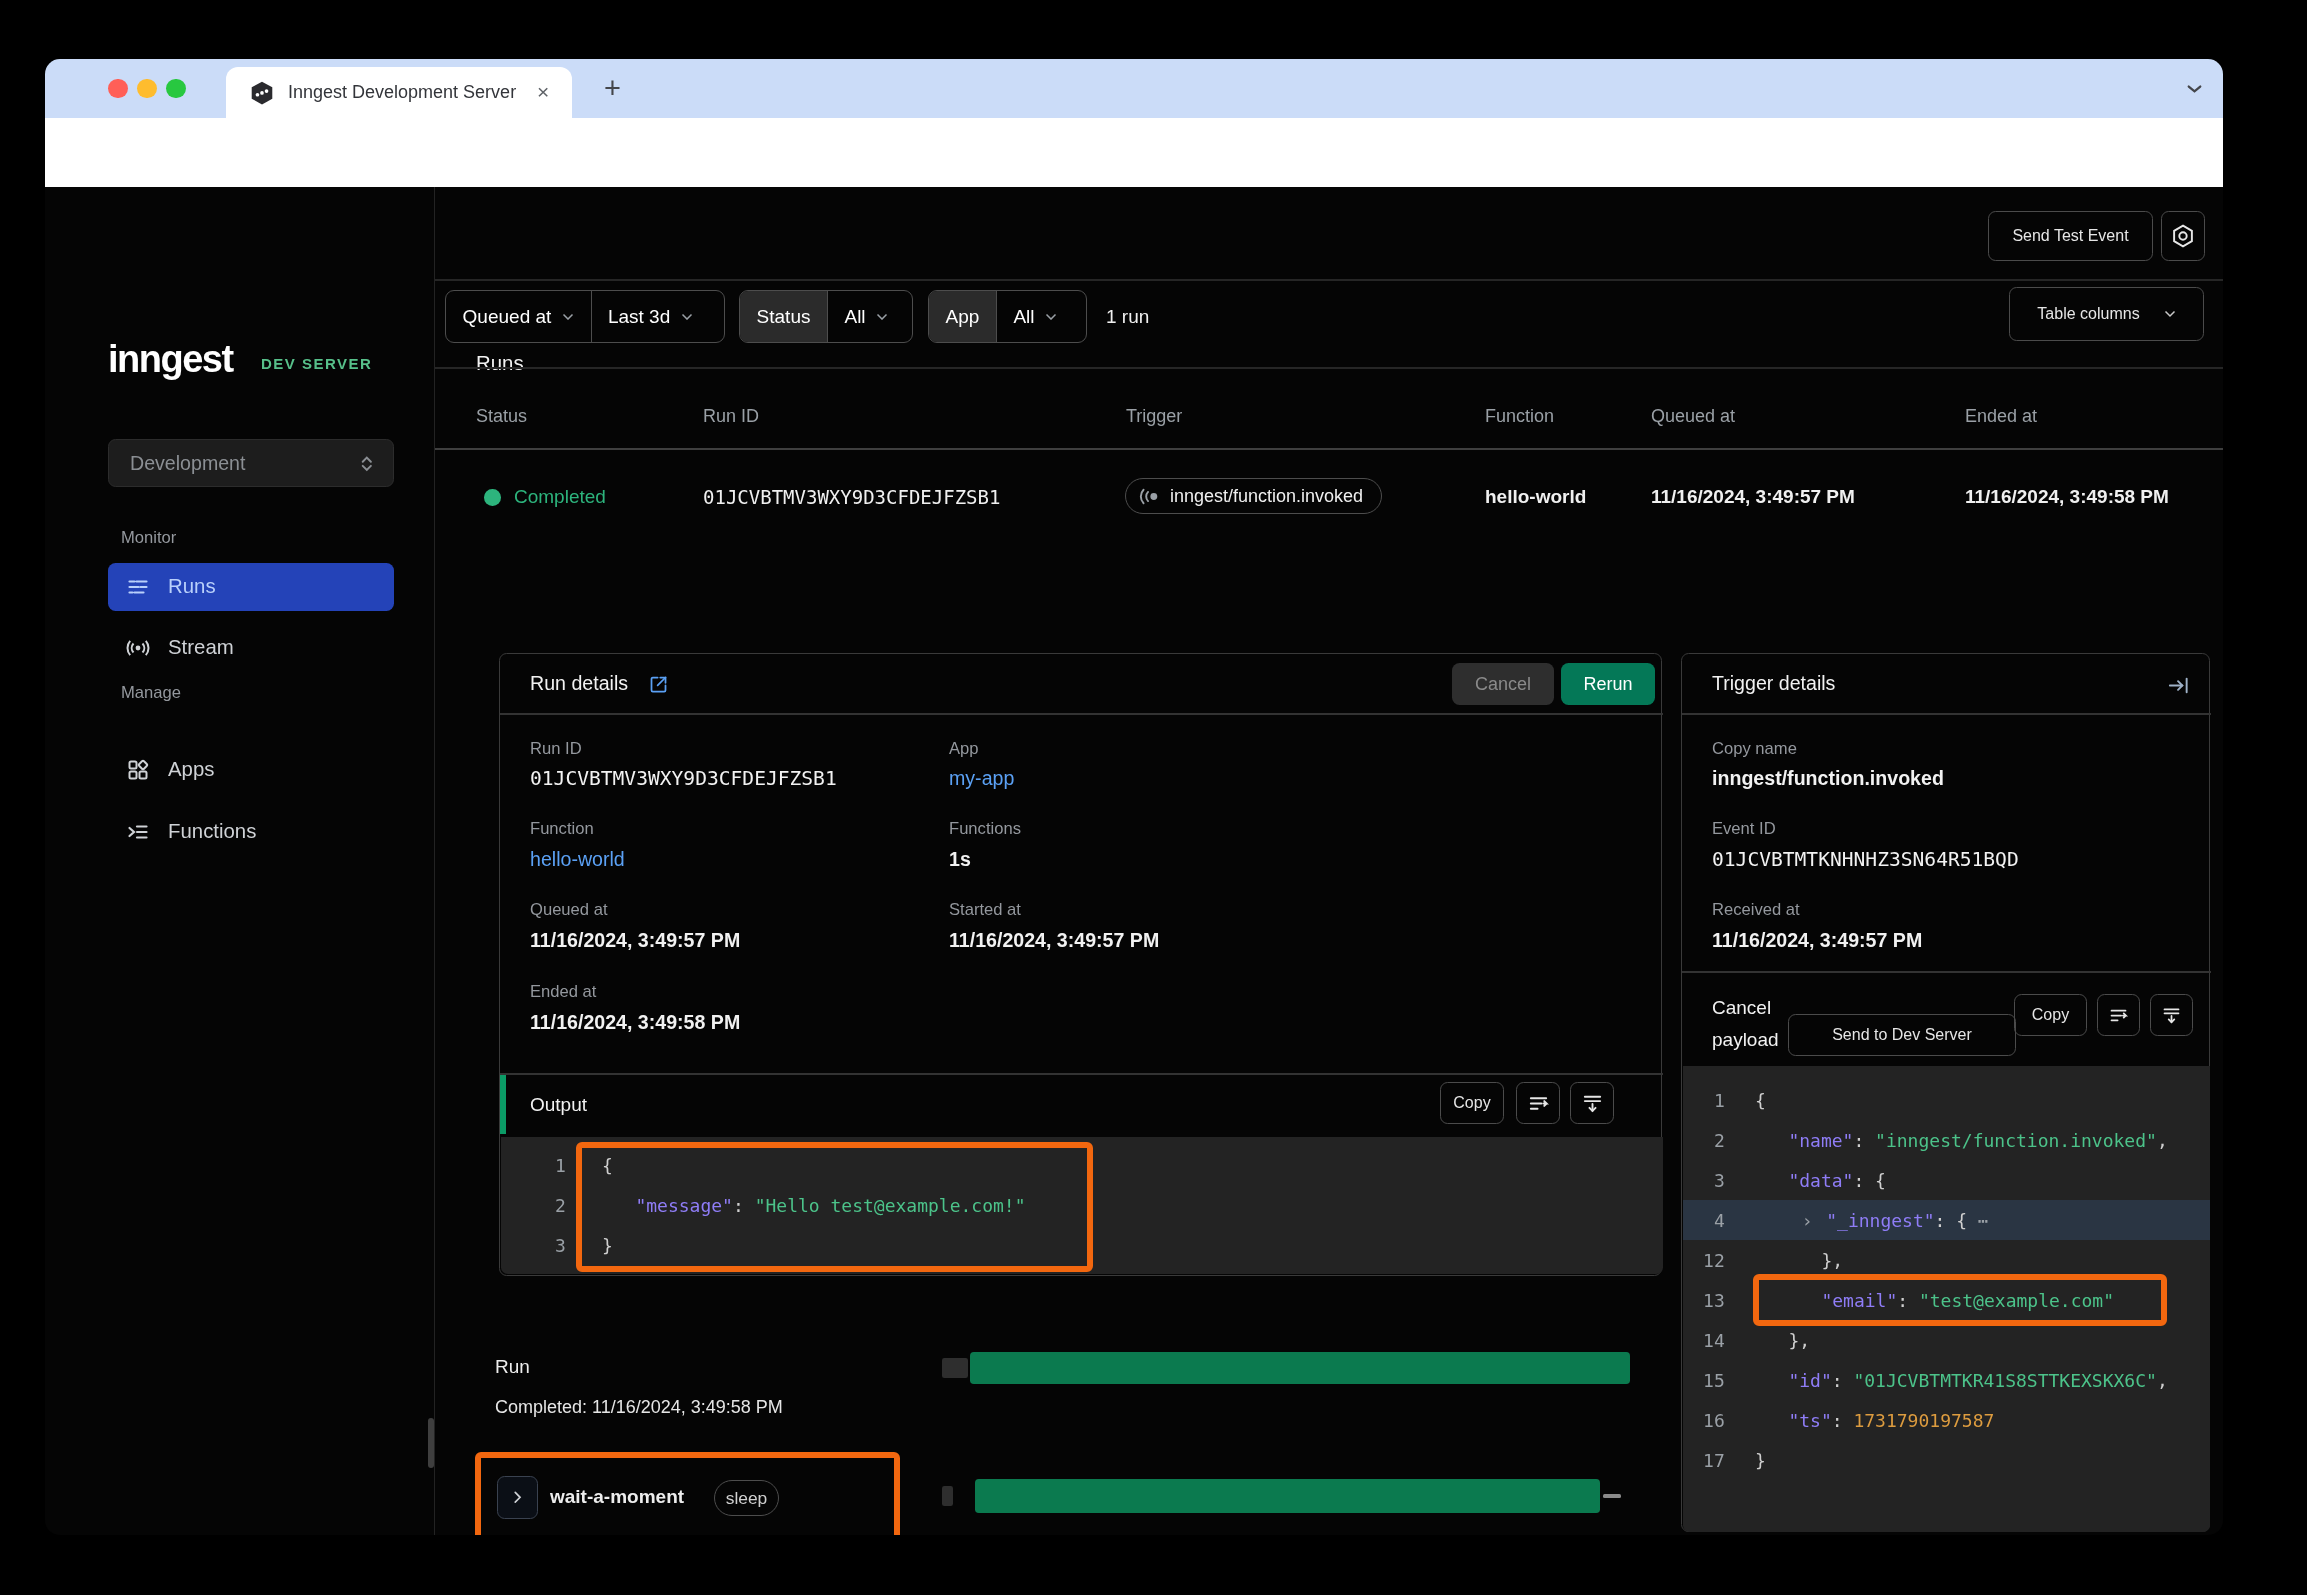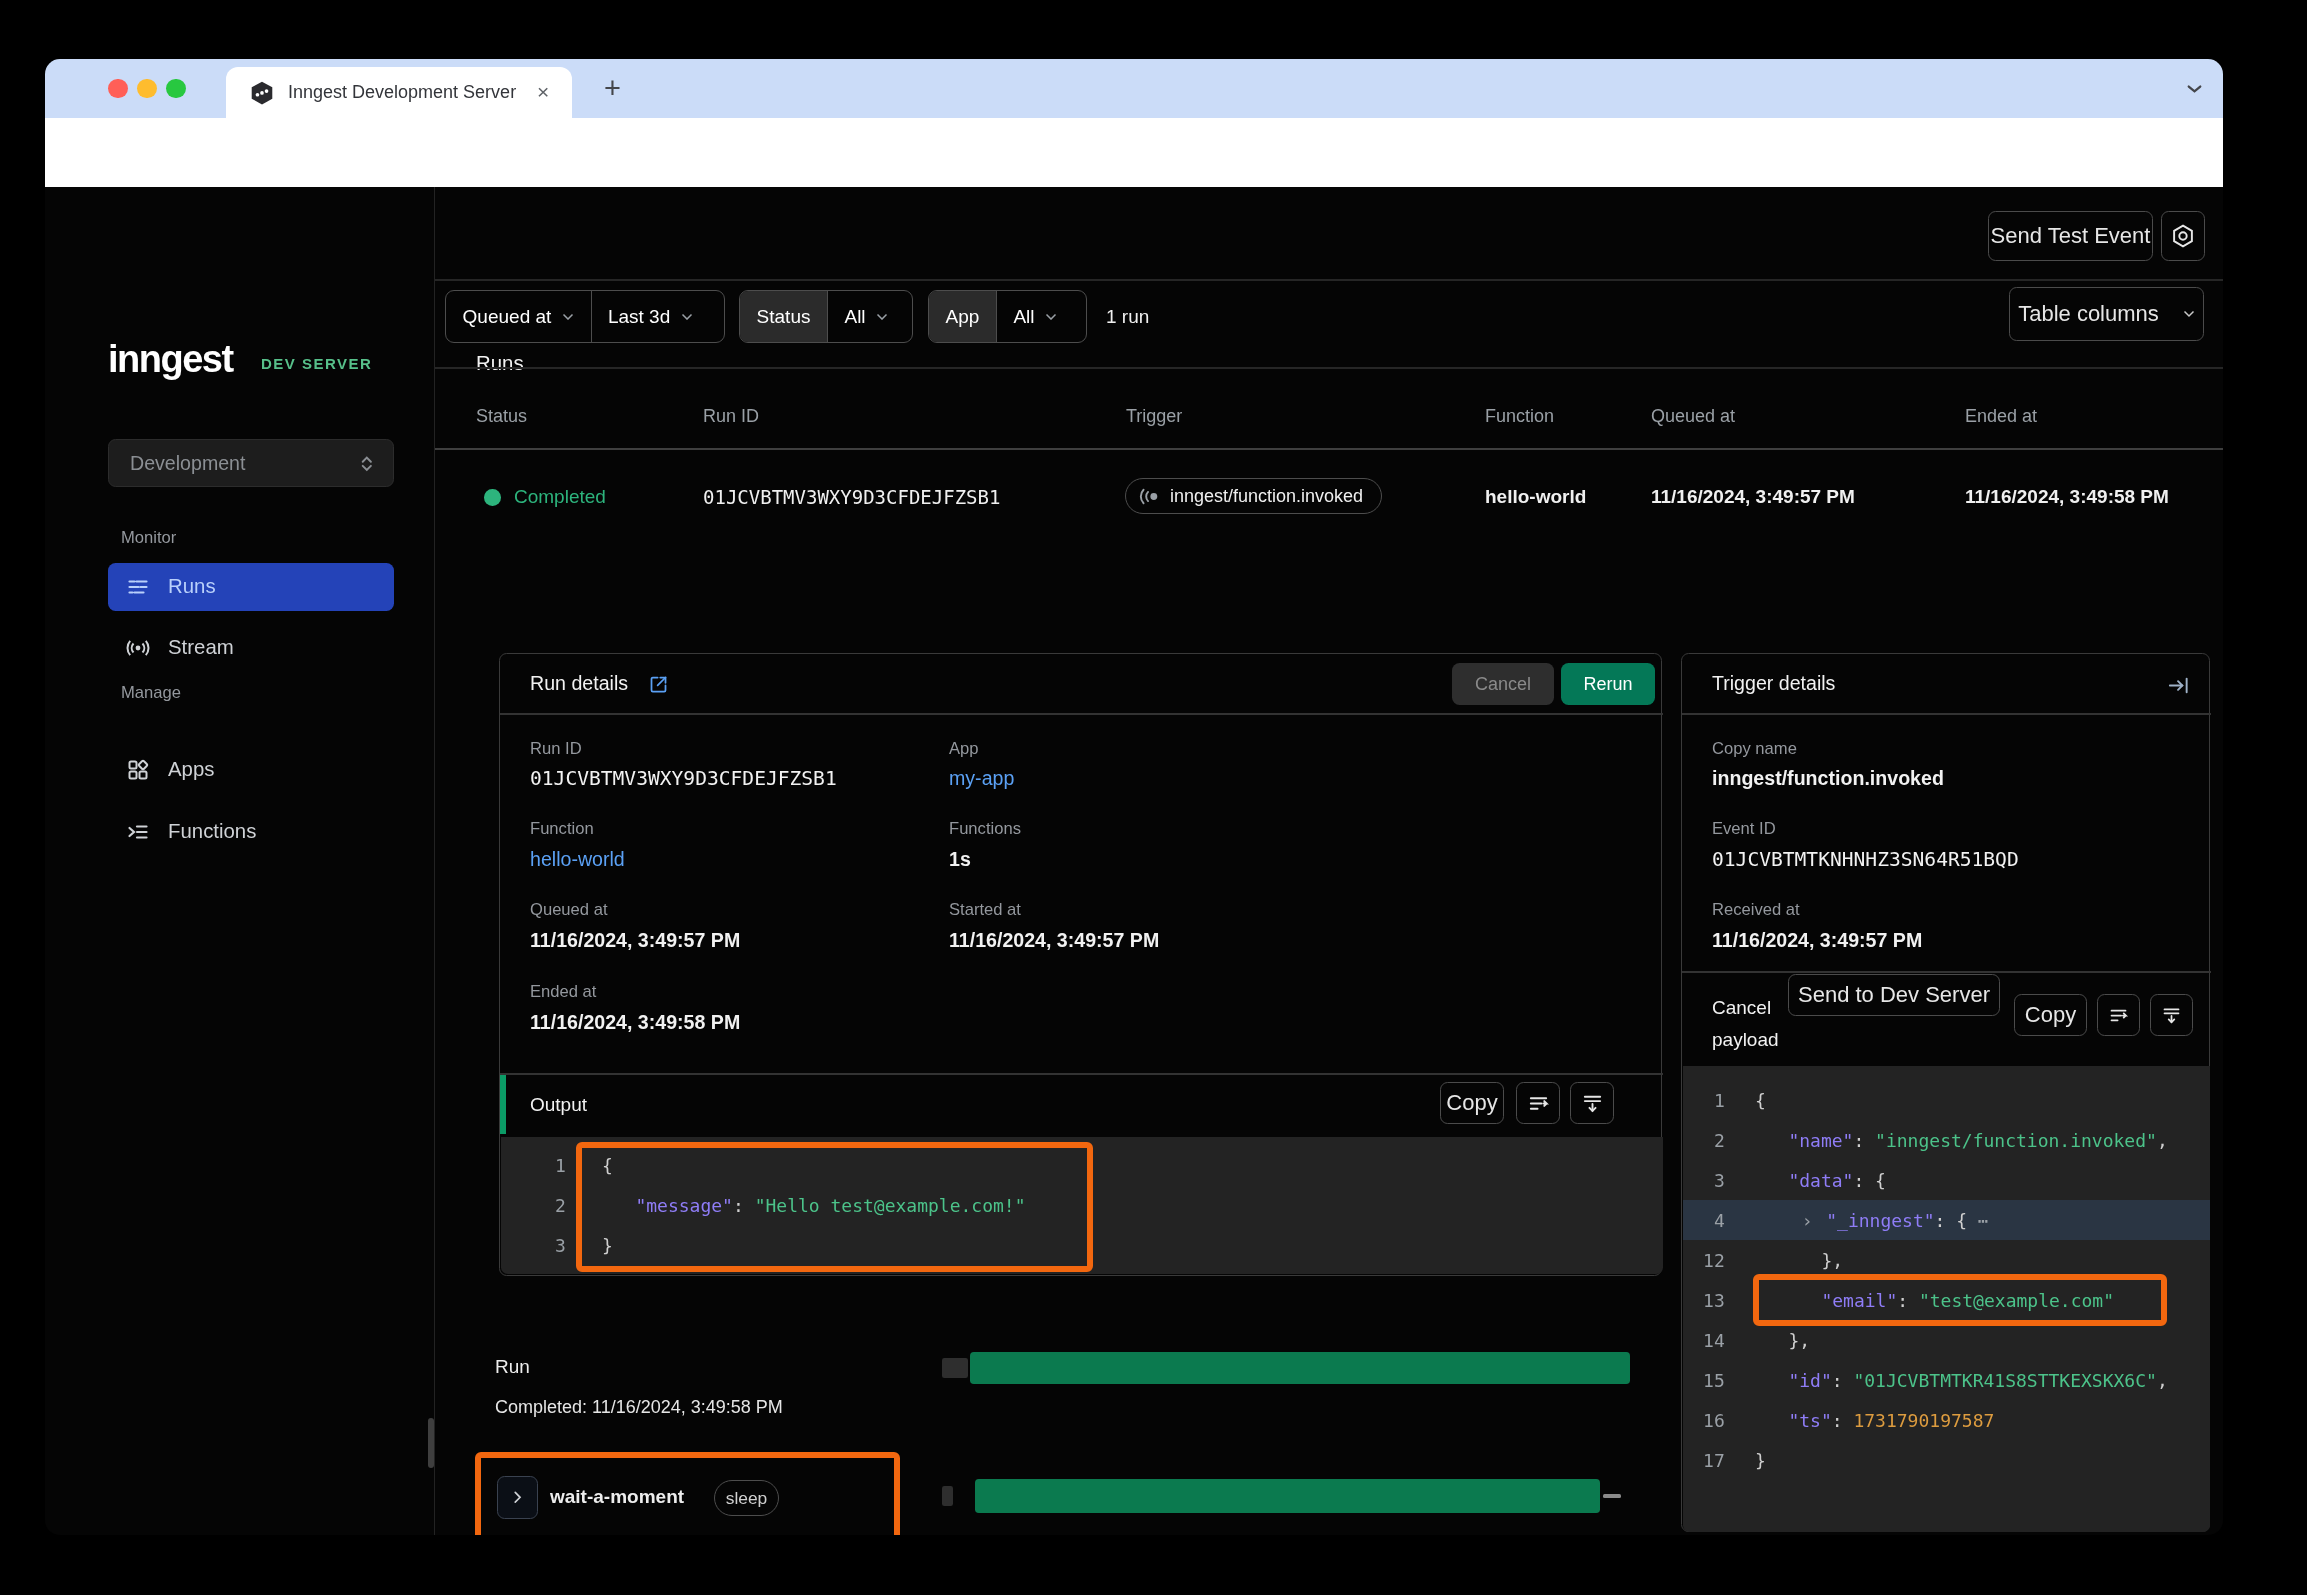--- a/index.html
+++ b/index.html
@@ -29,21 +29,21 @@
   .envsel{left:63px;top:252px;width:286px;height:48px;background:#1d1d1d;border:0.8px solid #2c2c2c;border-radius:7.6px;color:#8b8f94;}
   .envsel .lbl{left:21px;top:12px;font-size:19.6px;}
   .seclbl{left:76px;font-size:16.6px;color:#94989e;}
   .nav-item{left:63px;width:286px;height:48px;border-radius:7.6px;color:#cfd2d6;}
   .nav-item.active{background:#2443b8;color:#b9d0fb;}
   .nav-ico{position:absolute;left:18px;top:12px;width:24px;height:24px;}
   .nav-lbl{position:absolute;left:60px;top:12px;font-size:20.4px;}
   .help-row{left:76px;top:1349px;color:#d4d6d9;}
   
   .main-title{left:431px;top:165px;font-size:20.4px;color:#f2f2f2;}
-  .btn{border:0.8px solid #4b4b4b;border-radius:7.6px;color:#e6e6e6;font-size:22px;display:flex;align-items:center;justify-content:center;background:transparent;}
+  .btn{border:0.8px solid #4b4b4b;border-radius:7.6px;color:#e6e6e6;font-size:16px;display:flex;align-items:center;justify-content:center;background:transparent;}
   .divider{background:#262626;height:1.5px;}
   .seg{border:0.8px solid #4d4d4d;border-radius:9px;display:flex;align-items:center;color:#fff;font-size:19px;overflow:hidden;height:53px;}
   .seg .part{display:flex;align-items:center;height:100%;padding:0 16.6px;gap:10.6px;}
   .seg .dark{background:#2b2b2b;}
   .seg .vline{width:0.8px;height:100%;background:#4d4d4d;}
   .chev{width:12px;height:7.6px;}
   .th{font-size:18px;color:#9aa0a6;}
   .mono{font-family:"DejaVu Sans Mono",monospace;}
   .cell{font-size:19px;color:#f0f0f0;}
   .dot{width:16.6px;height:16.6px;border-radius:50%;background:#2db47d;}
@@ -427,21 +427,21 @@
 
       <span class="a fldlbl" style="left:30px;top:85px">Copy name</span>
       <span class="a fldval" style="left:30px;top:113px;font-weight:700">inngest/function.invoked</span>
       <span class="a fldlbl" style="left:30px;top:165px">Event ID</span>
       <span class="a fldval mono" style="left:30px;top:194px">01JCVBTMTKNHNHZ3SN64R51BQD</span>
       <span class="a fldlbl" style="left:30px;top:246px">Received at</span>
       <span class="a fldval" style="left:30px;top:275px;font-weight:700">11/16/2024, 3:49:57 PM</span>
 
       <div class="a" style="left:0;top:317px;width:529px;height:1.5px;background:#333"></div>
       <span class="a" style="left:30px;top:338px;width:83px;font-size:19px;color:#f2f2f2;line-height:32px">Cancel payload</span>
-      <div class="a btn" style="left:106px;top:320px;width:212px;height:42px">
+      <div class="a btn" style="left:106px;top:360px;width:228px;height:42px">
             <span>Send to Dev Server</span>
           </div>
       <div class="a btn" style="left:332px;top:340px;width:73px;height:42px">
             <span>Copy</span>
           </div>
       <div class="a iconbtn" style="left:415px;top:340px;width:43px;height:42px">
         <span>
               <svg width="21" height="21" viewBox="0 0 24 24" fill="none" stroke="#e6e6e6" stroke-width="2" stroke-linecap="round">
                 <path d="M4 6.5h16"></path>
                 <path d="M4 12h11"></path>

